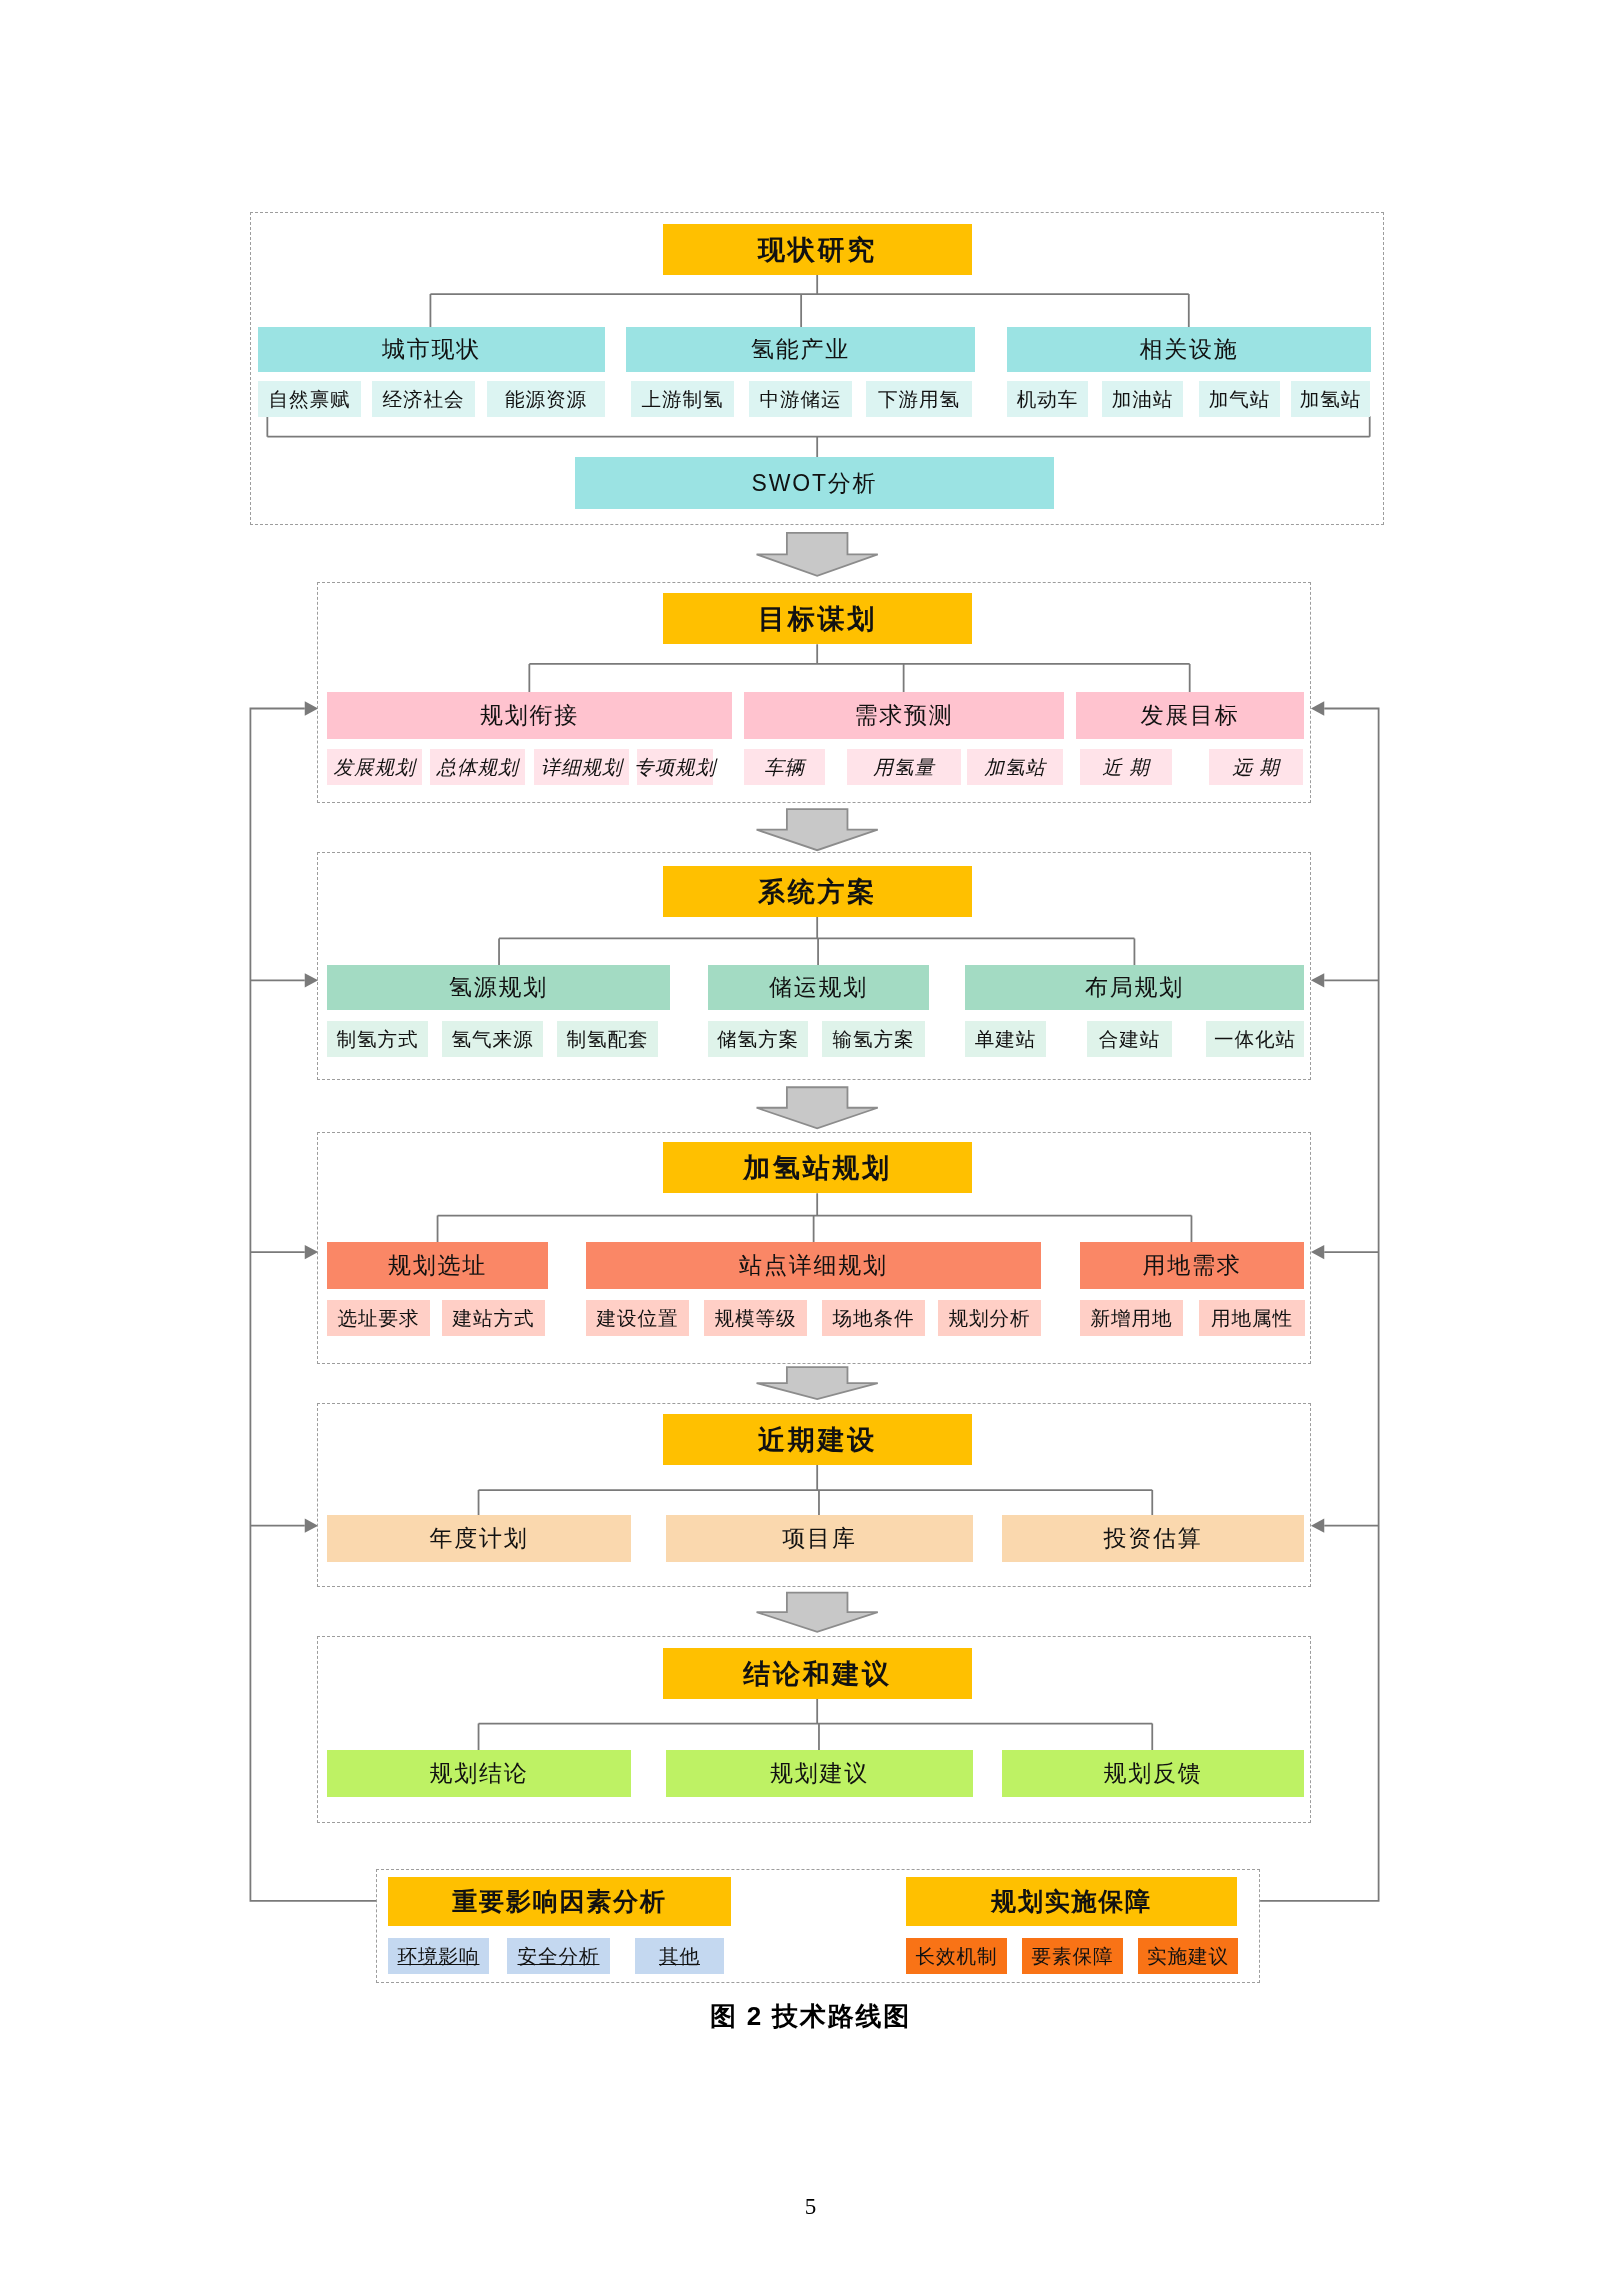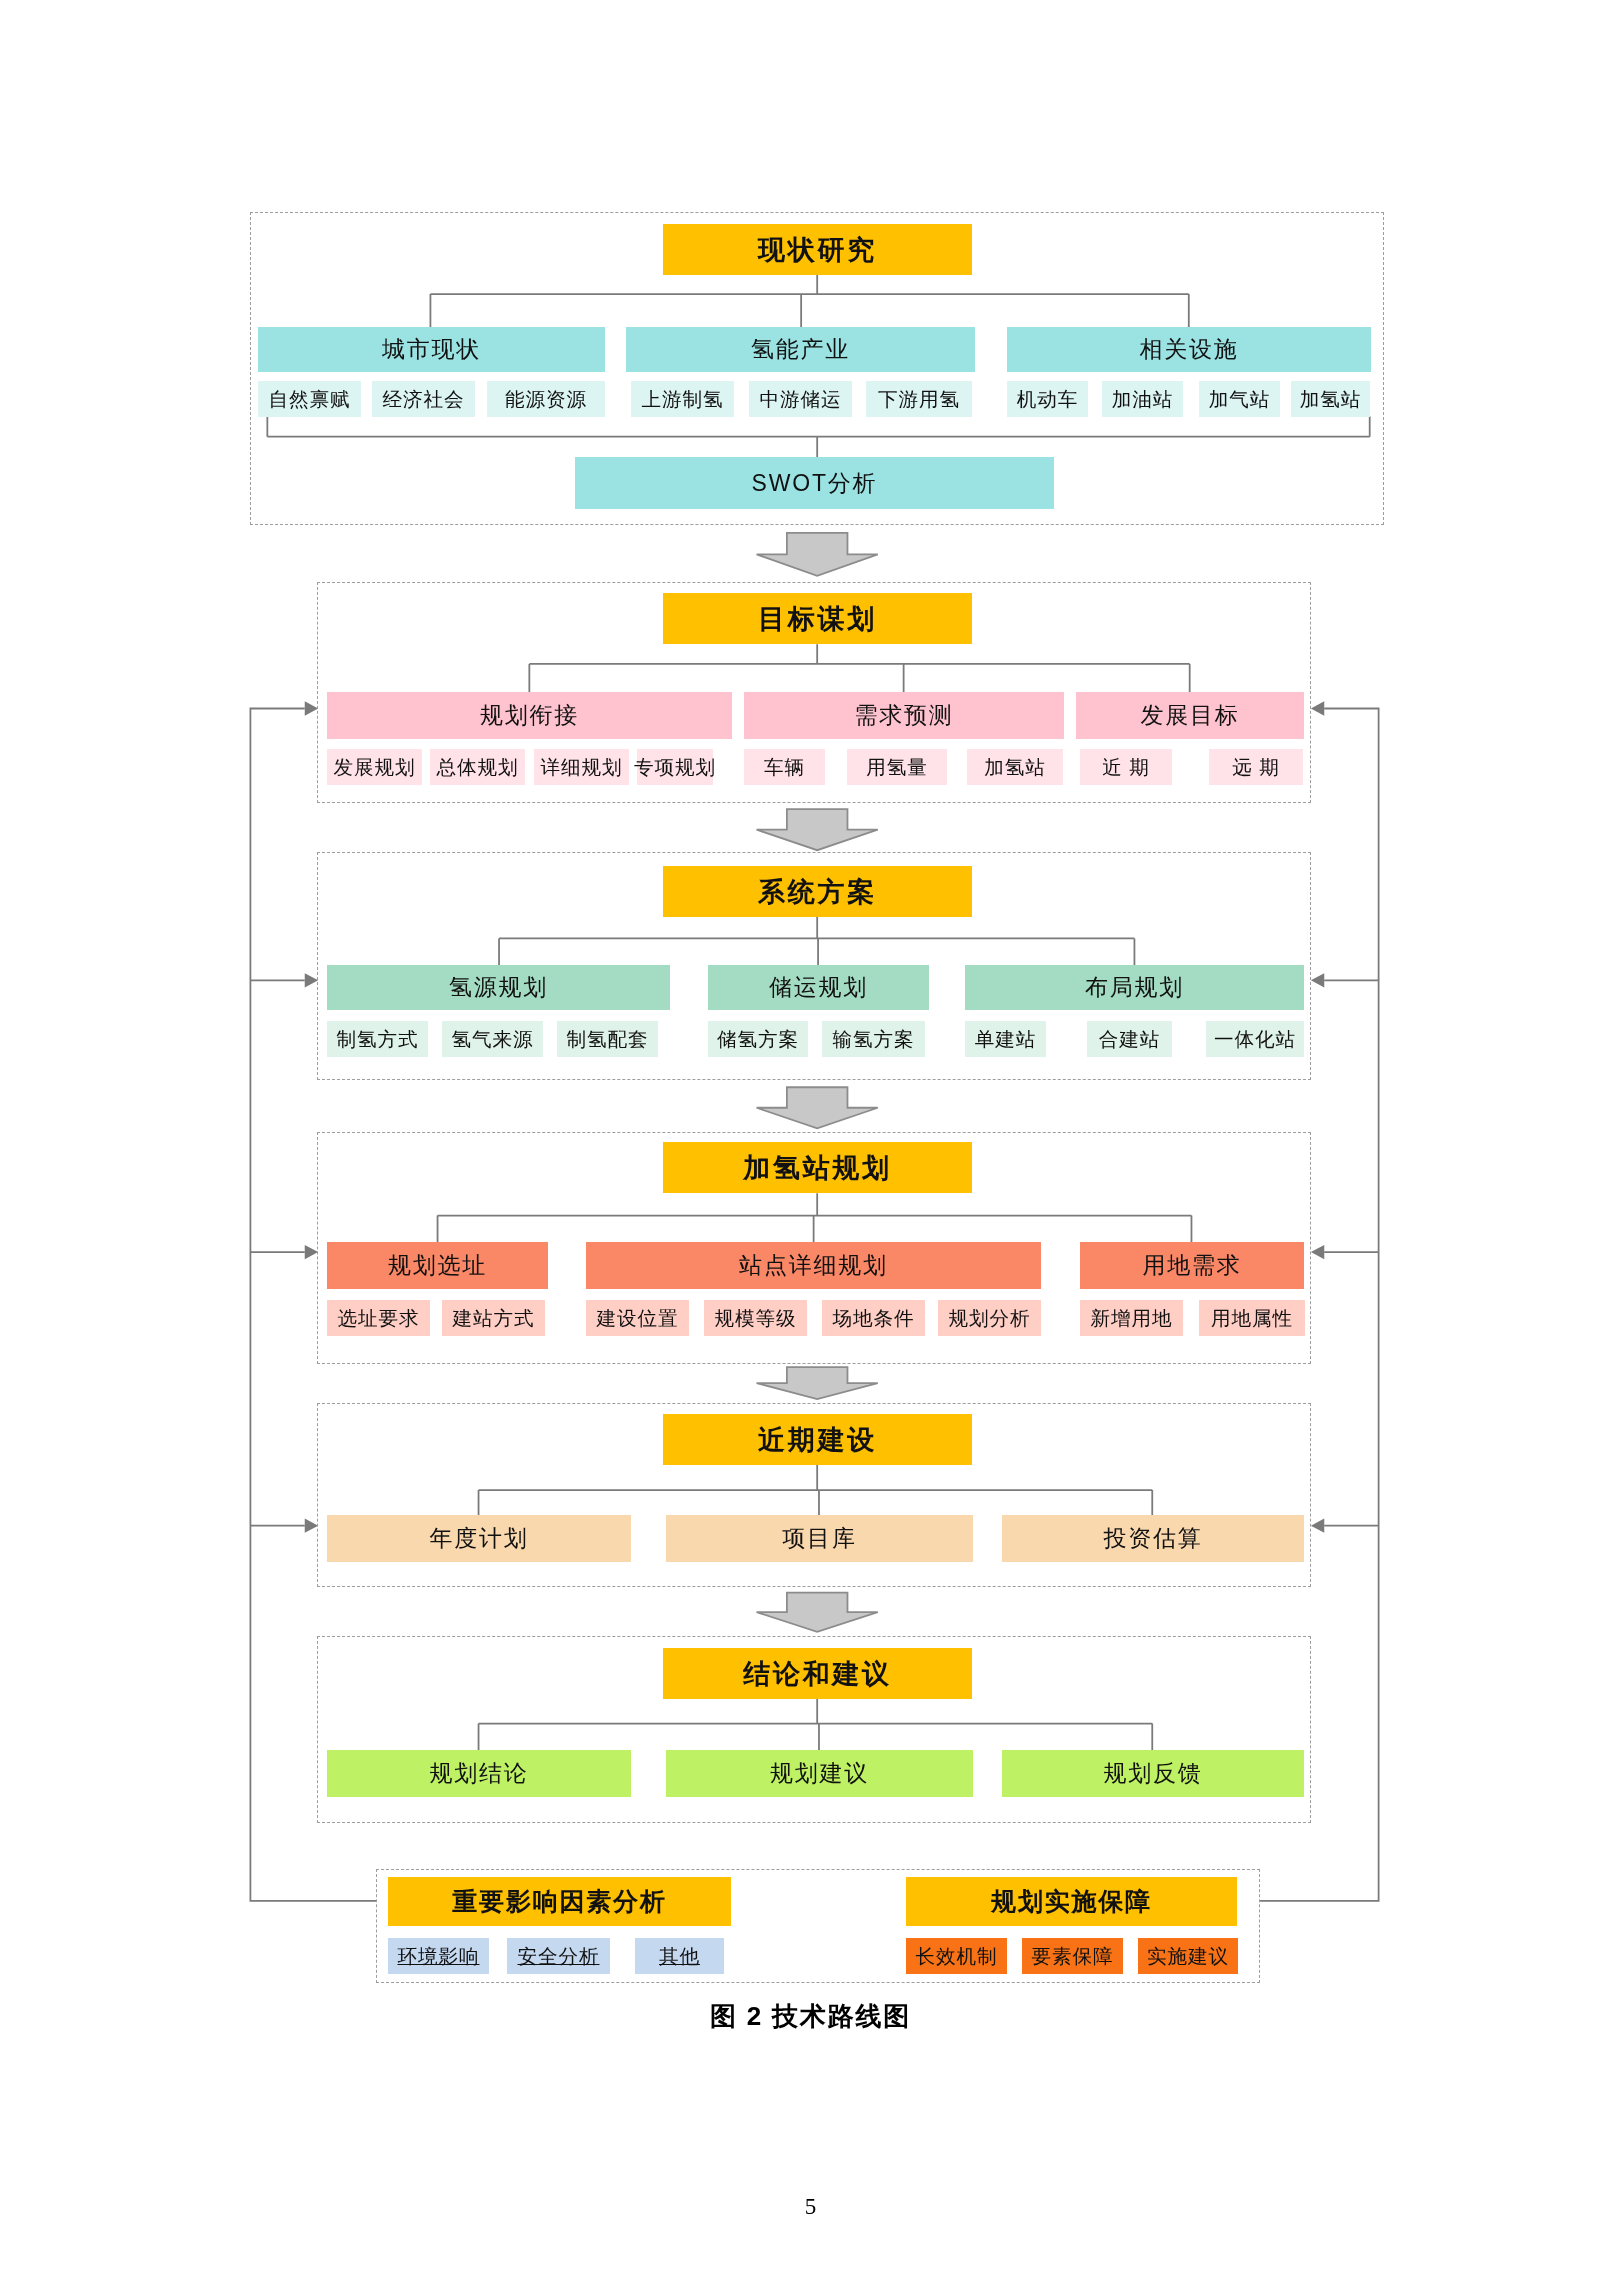--- a/index.html
+++ b/index.html
@@ -10,21 +10,21 @@
   .panel { position:absolute; border:1.8px dashed #9d9d9d; z-index:1; }
   .box { position:absolute; display:flex; align-items:center; justify-content:center;
          text-align:center; white-space:nowrap; z-index:2; color:#111; }
   .hdr  { background:#FFC000; font-weight:bold; font-size:27px; letter-spacing:2.7px; }
   .hdr2 { background:#FFC000; font-weight:bold; font-size:25px; letter-spacing:1.8px; }
   .lbl  { font-size:23px; letter-spacing:1.8px; }
   .sub  { font-size:19.6px; letter-spacing:0.9px; }
   .c-cyan   { background:#9BE3E3; }
   .c-cyan-l { background:#DCF4F2; }
   .c-pink   { background:#FFC3CF; }
-  .c-pink-l { background:#FFE3E9; }
+  .c-pink-l { background:#FFE3E9;font-style:italic; }
   .c-green  { background:#A3DBC3; }
   .c-green-l{ background:#DFF3EA; }
   .c-coral  { background:#FA8766; }
   .c-coral-l{ background:#FFCFC6; }
   .c-peach  { background:#FAD8AE; }
   .c-olive  { background:#bef264; }
   .c-blue-l { background:#C4D8F0;text-decoration:underline; }
   .c-mint-l { background:#f97316; }
   .caption { position:absolute; left:0; width:100%; text-align:center; font-size:26px;
              font-weight:600; letter-spacing:1.8px; z-index:2; }
@@ -93,21 +93,21 @@
 
   <div class="box lbl c-pink" style="left:327px;top:692px;width:405px;height:47px">规划衔接</div>
   <div class="box lbl c-pink" style="left:744px;top:692px;width:320px;height:47px">需求预测</div>
   <div class="box lbl c-pink" style="left:1076px;top:692px;width:228px;height:47px">发展目标</div>
 
   <div class="box sub c-pink-l" style="left:327px;top:749px;width:95px;height:36px">发展规划</div>
   <div class="box sub c-pink-l" style="left:430px;top:749px;width:95px;height:36px">总体规划</div>
   <div class="box sub c-pink-l" style="left:534px;top:749px;width:95px;height:36px">详细规划</div>
   <div class="box sub c-pink-l" style="left:637px;top:749px;width:76px;height:36px">专项规划</div>
   <div class="box sub c-pink-l" style="left:744px;top:749px;width:81px;height:36px">车辆</div>
-  <div class="box sub c-pink-l" style="left:847px;top:749px;width:100px;height:36px">用氢量</div>
+  <div class="box sub c-pink-l" style="left:847px;top:749px;width:114px;height:36px">用氢量</div>
   <div class="box sub c-pink-l" style="left:967px;top:749px;width:96px;height:36px">加氢站</div>
   <div class="box sub c-pink-l" style="left:1080px;top:749px;width:92px;height:36px">近 期</div>
   <div class="box sub c-pink-l" style="left:1209px;top:749px;width:94px;height:36px">远 期</div>
 
   <div class="panel" style="left:317px;top:852px;width:994px;height:228px"></div>
   <div class="box hdr" style="left:663px;top:866px;width:309px;height:51px">系统方案</div>
 
   <div class="box lbl c-green" style="left:327px;top:965px;width:343px;height:45px">氢源规划</div>
   <div class="box lbl c-green" style="left:708px;top:965px;width:221px;height:45px">储运规划</div>
   <div class="box lbl c-green" style="left:965px;top:965px;width:339px;height:45px">布局规划</div>

